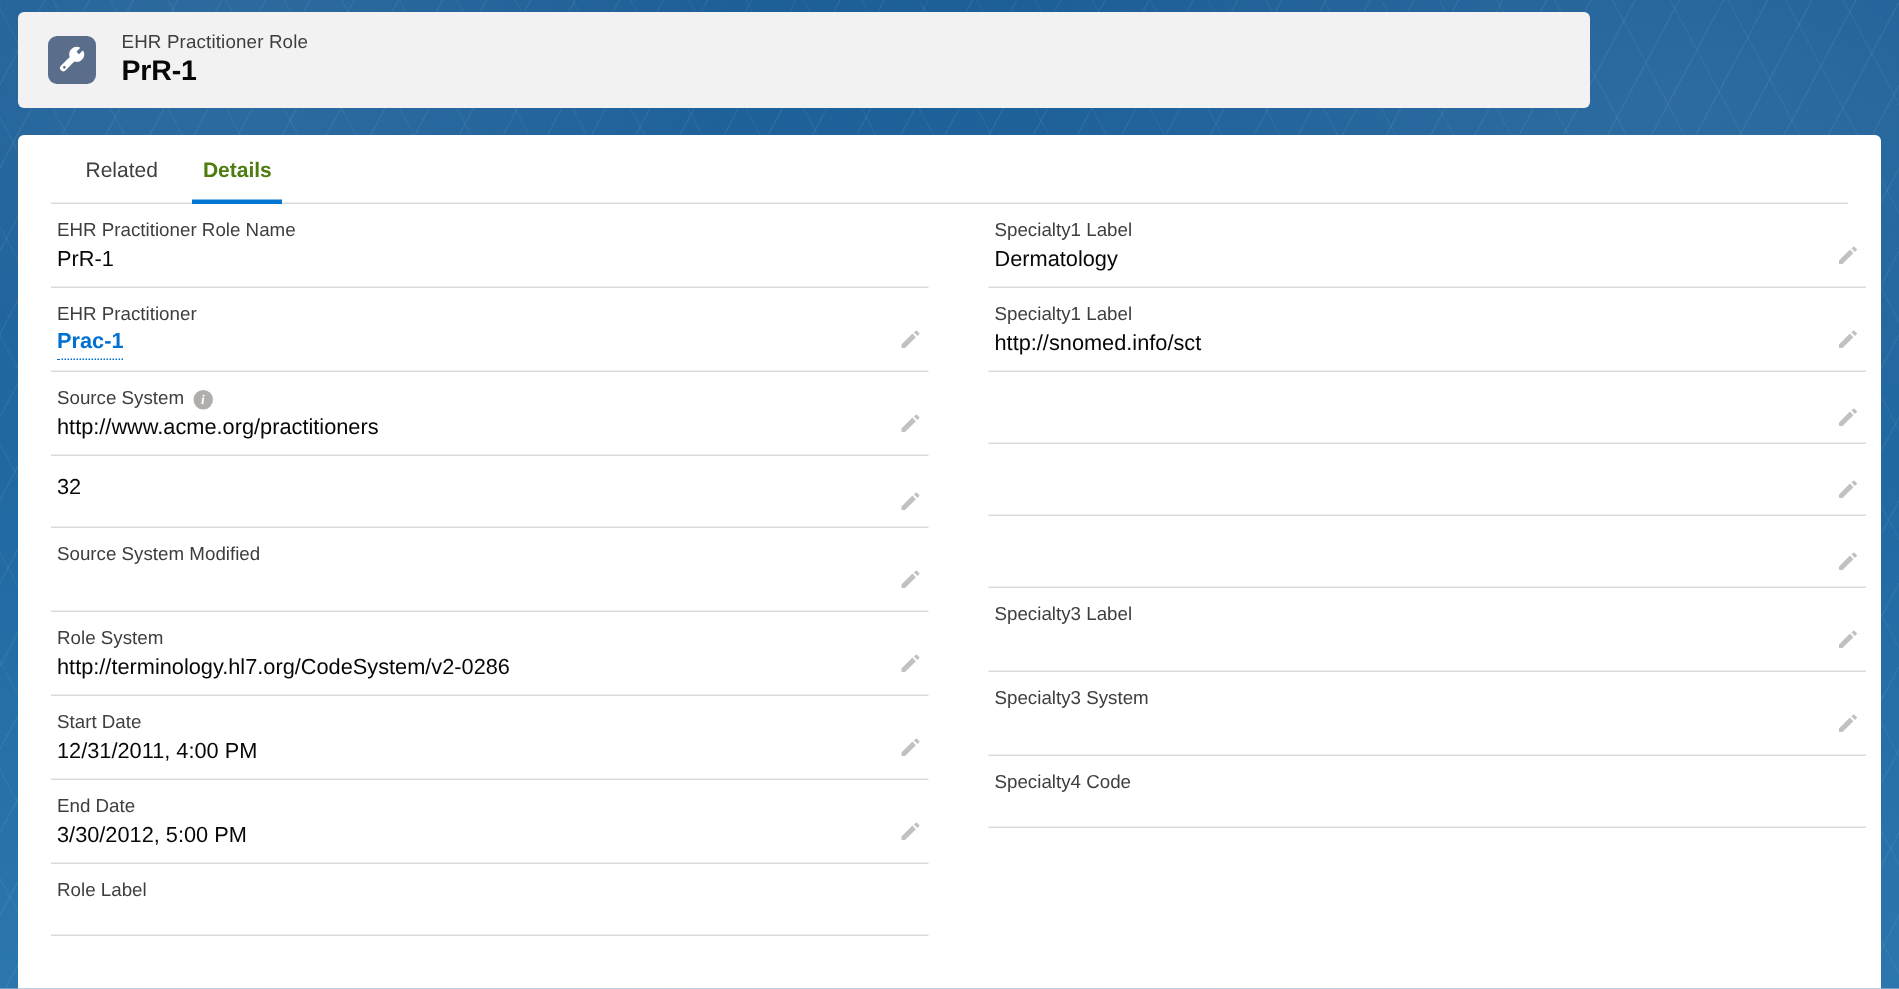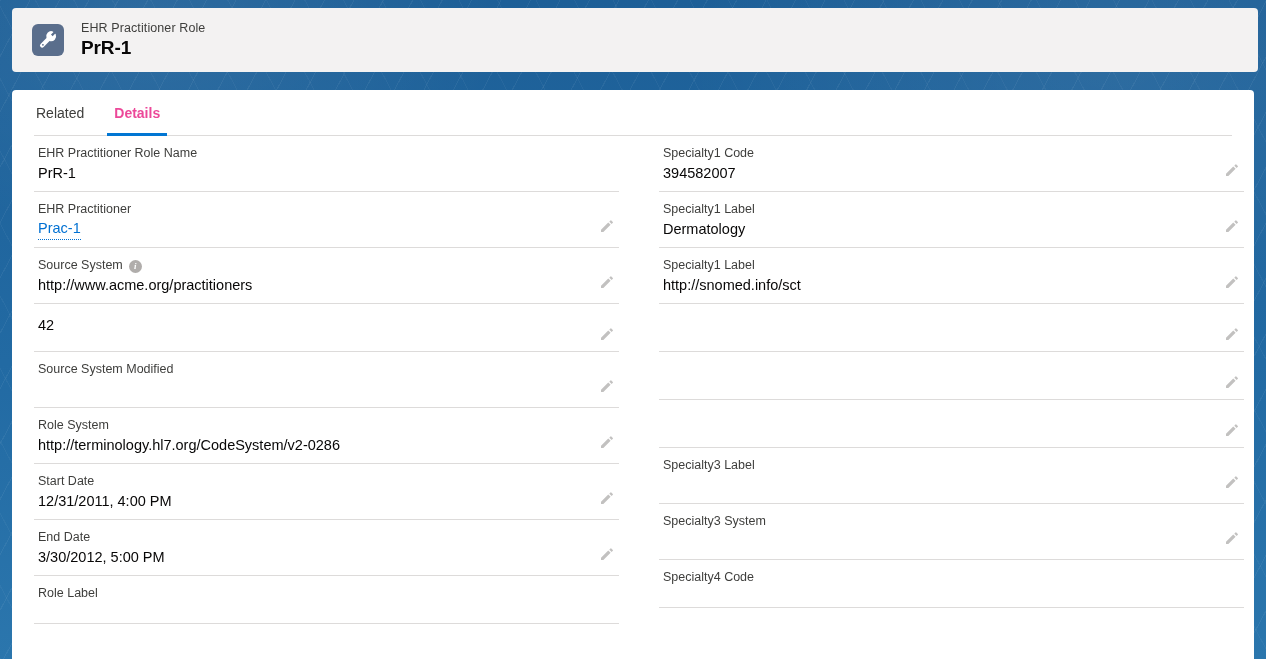--- a/index.html
+++ b/index.html
@@ -31,21 +31,21 @@
         rgba(255,255,255,.038) 0px, rgba(255,255,255,.038) 1px,
         rgba(255,255,255,0) 1px, rgba(255,255,255,0) 34px),
       linear-gradient(180deg, #1d5f97 0%, #226aa3 55%, #2b76ad 100%);
   }
 
   
   #record-header {
     position: absolute;
     left: 12px;
     top: 8px;
-    width: 1246px;
+    width: 1048px;
     height: 64px;
     background: #f3f2f2;
     border-radius: 4px;
     display: flex;
     align-items: center;
     padding-left: 20px;
   }
 
   .header-icon {
     width: 32px;
@@ -83,21 +83,21 @@
     height: 600px;
     background: #ffffff;
     border-radius: 4px 4px 0 0;
     overflow: hidden;
   }
 
   
   #tab-bar {
     position: relative;
     height: 46px;
-    padding-left: 9px;
+    padding-left: 30px;
     display: flex;
     align-items: stretch;
   }
   #tab-bar::after {
     content: "";
     position: absolute;
     left: 22px;
     right: 22px;
     bottom: 0;
     height: 1px;
@@ -110,21 +110,21 @@
     align-items: center;
     padding: 0 15px;
     font-size: 14px;
     color: #0176d3;
     cursor: pointer;
     white-space: nowrap;
     z-index: 1;
   }
   .tab.inactive { color: #3e3e3c; }
   .tab.active {
-    color: #ec4899;
+    color: #4d7c0f;
     font-weight: bold;
   }
   .tab.active::after {
     content: "";
     position: absolute;
     left: 8px;
     right: 8px;
     bottom: 0;
     height: 3px;
     background: #0176d3;
@@ -163,20 +163,21 @@
     margin-top: 1px;
     white-space: nowrap;
   }
 
   .field-value.link {
     color: #0070d2;
     border-bottom: 1px dotted #0070d2;
     display: inline-block;
     line-height: 20px;
     cursor: pointer;
+    font-weight: bold;
   }
 
   
   .info-icon {
     width: 13px;
     height: 13px;
     border-radius: 50%;
     background: #b0adab;
     color: #ffffff;
     font-size: 9px;
@@ -250,21 +251,21 @@
             <span class="info-icon">i</span>
           </div>
           <div class="field-value">http://www.acme.org/practitioners</div>
           <span class="edit-pencil">
             <svg viewBox="0 0 24 24" width="16" height="16" aria-hidden="true">
               <path fill="#706e6b" d="M3 17.46V21h3.54L17.4 10.13l-3.54-3.54L3 17.46zm17.71-10.2a.94.94 0 0 0 0-1.33l-2.21-2.21a.94.94 0 0 0-1.33 0l-1.73 1.73 3.54 3.54 1.73-1.73z"></path>
             </svg>
           </span>
         </div>
         <div class="field-row">
-          <div class="field-value">42</div>
+          <div class="field-value">32</div>
           <span class="edit-pencil">
             <svg viewBox="0 0 24 24" width="16" height="16" aria-hidden="true">
               <path fill="#706e6b" d="M3 17.46V21h3.54L17.4 10.13l-3.54-3.54L3 17.46zm17.71-10.2a.94.94 0 0 0 0-1.33l-2.21-2.21a.94.94 0 0 0-1.33 0l-1.73 1.73 3.54 3.54 1.73-1.73z"></path>
             </svg>
           </span>
         </div>
         <div class="field-row">
           <div class="field-label">
             <span>Source System Modified</span>
           </div>
@@ -310,31 +311,20 @@
         </div>
         <div class="field-row">
           <div class="field-label">
             <span>Role Label</span>
           </div>
         </div>
       </div>
     <div class="field-col" id="col-right">
         <div class="field-row">
           <div class="field-label">
-            <span>Specialty1 Code</span>
-          </div>
-          <div class="field-value">394582007</div>
-          <span class="edit-pencil">
-            <svg viewBox="0 0 24 24" width="16" height="16" aria-hidden="true">
-              <path fill="#706e6b" d="M3 17.46V21h3.54L17.4 10.13l-3.54-3.54L3 17.46zm17.71-10.2a.94.94 0 0 0 0-1.33l-2.21-2.21a.94.94 0 0 0-1.33 0l-1.73 1.73 3.54 3.54 1.73-1.73z"></path>
-            </svg>
-          </span>
-        </div>
-        <div class="field-row">
-          <div class="field-label">
             <span>Specialty1 Label</span>
           </div>
           <div class="field-value">Dermatology</div>
           <span class="edit-pencil">
             <svg viewBox="0 0 24 24" width="16" height="16" aria-hidden="true">
               <path fill="#706e6b" d="M3 17.46V21h3.54L17.4 10.13l-3.54-3.54L3 17.46zm17.71-10.2a.94.94 0 0 0 0-1.33l-2.21-2.21a.94.94 0 0 0-1.33 0l-1.73 1.73 3.54 3.54 1.73-1.73z"></path>
             </svg>
           </span>
         </div>
         <div class="field-row">

